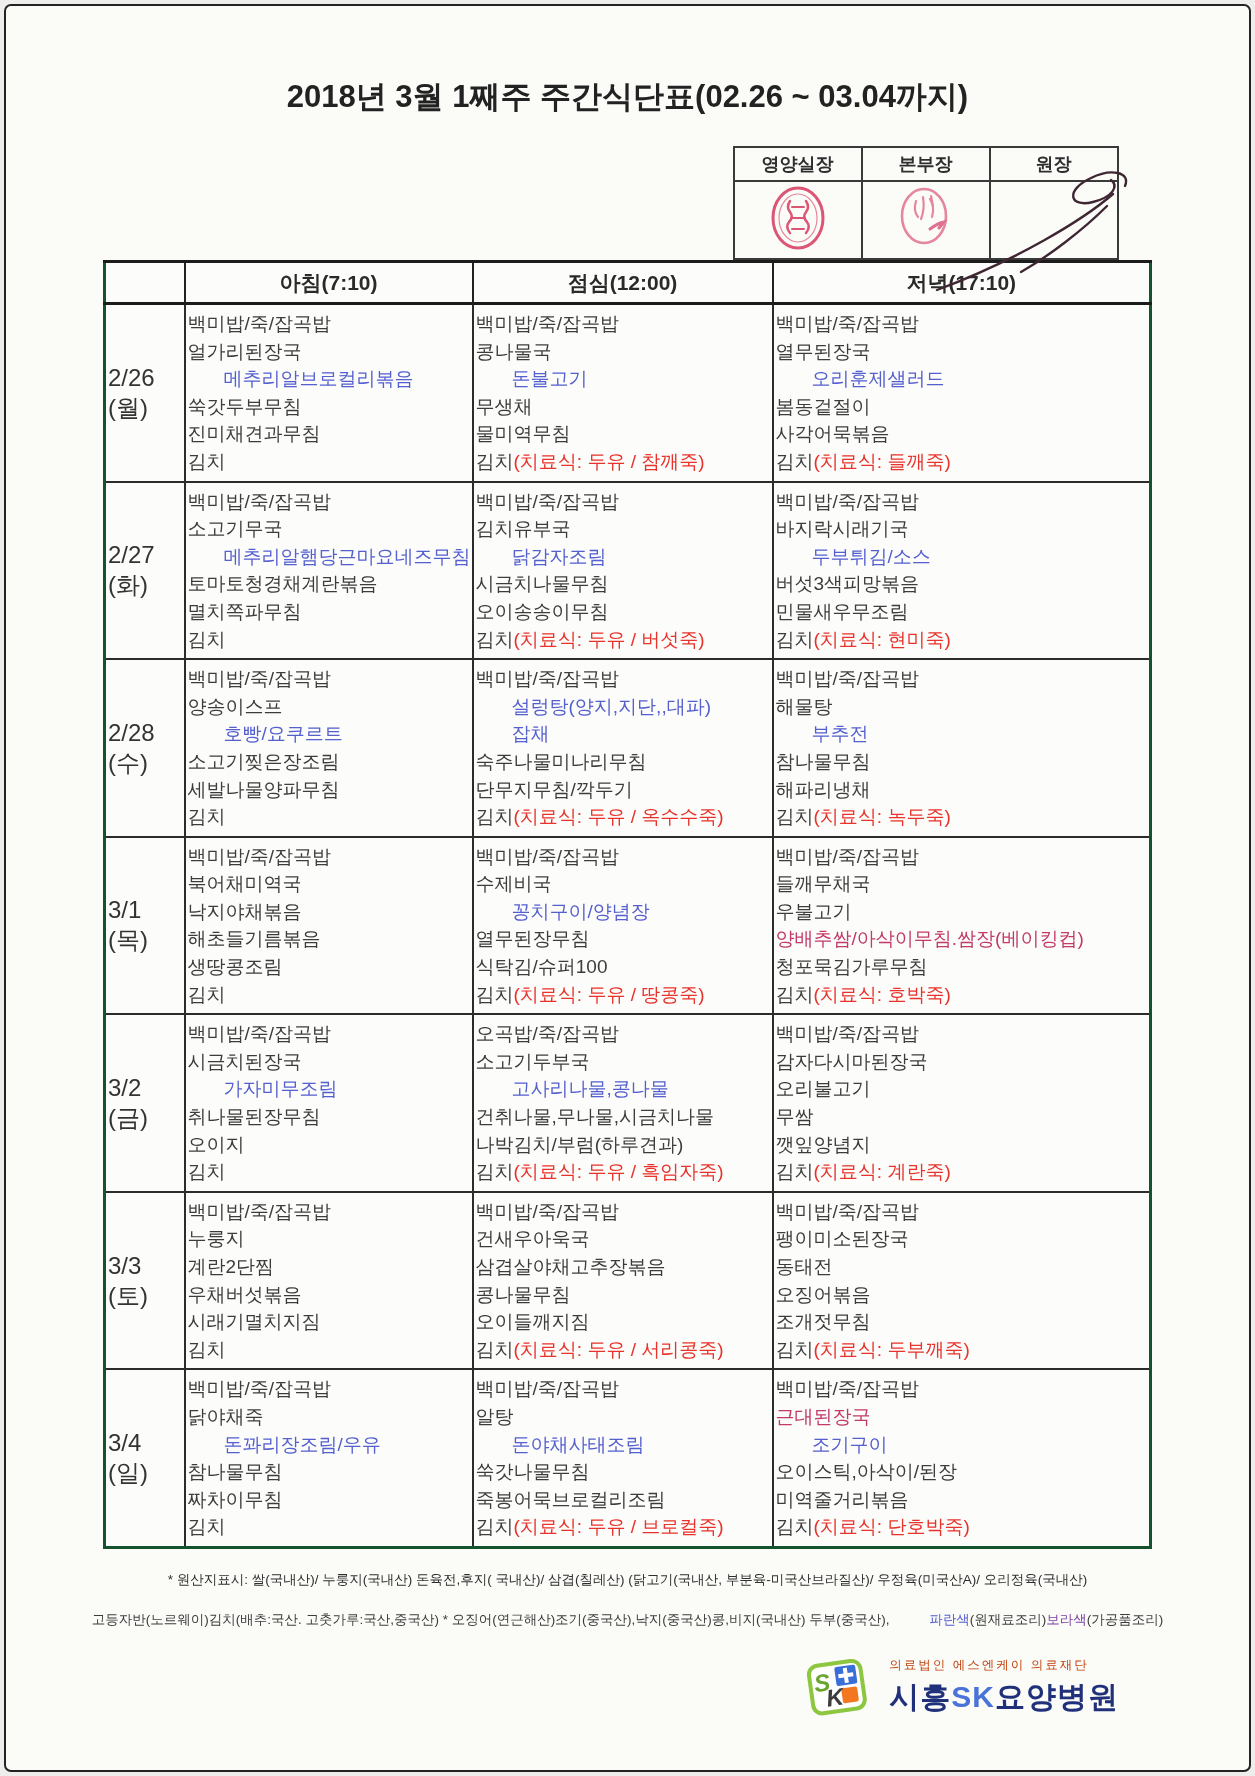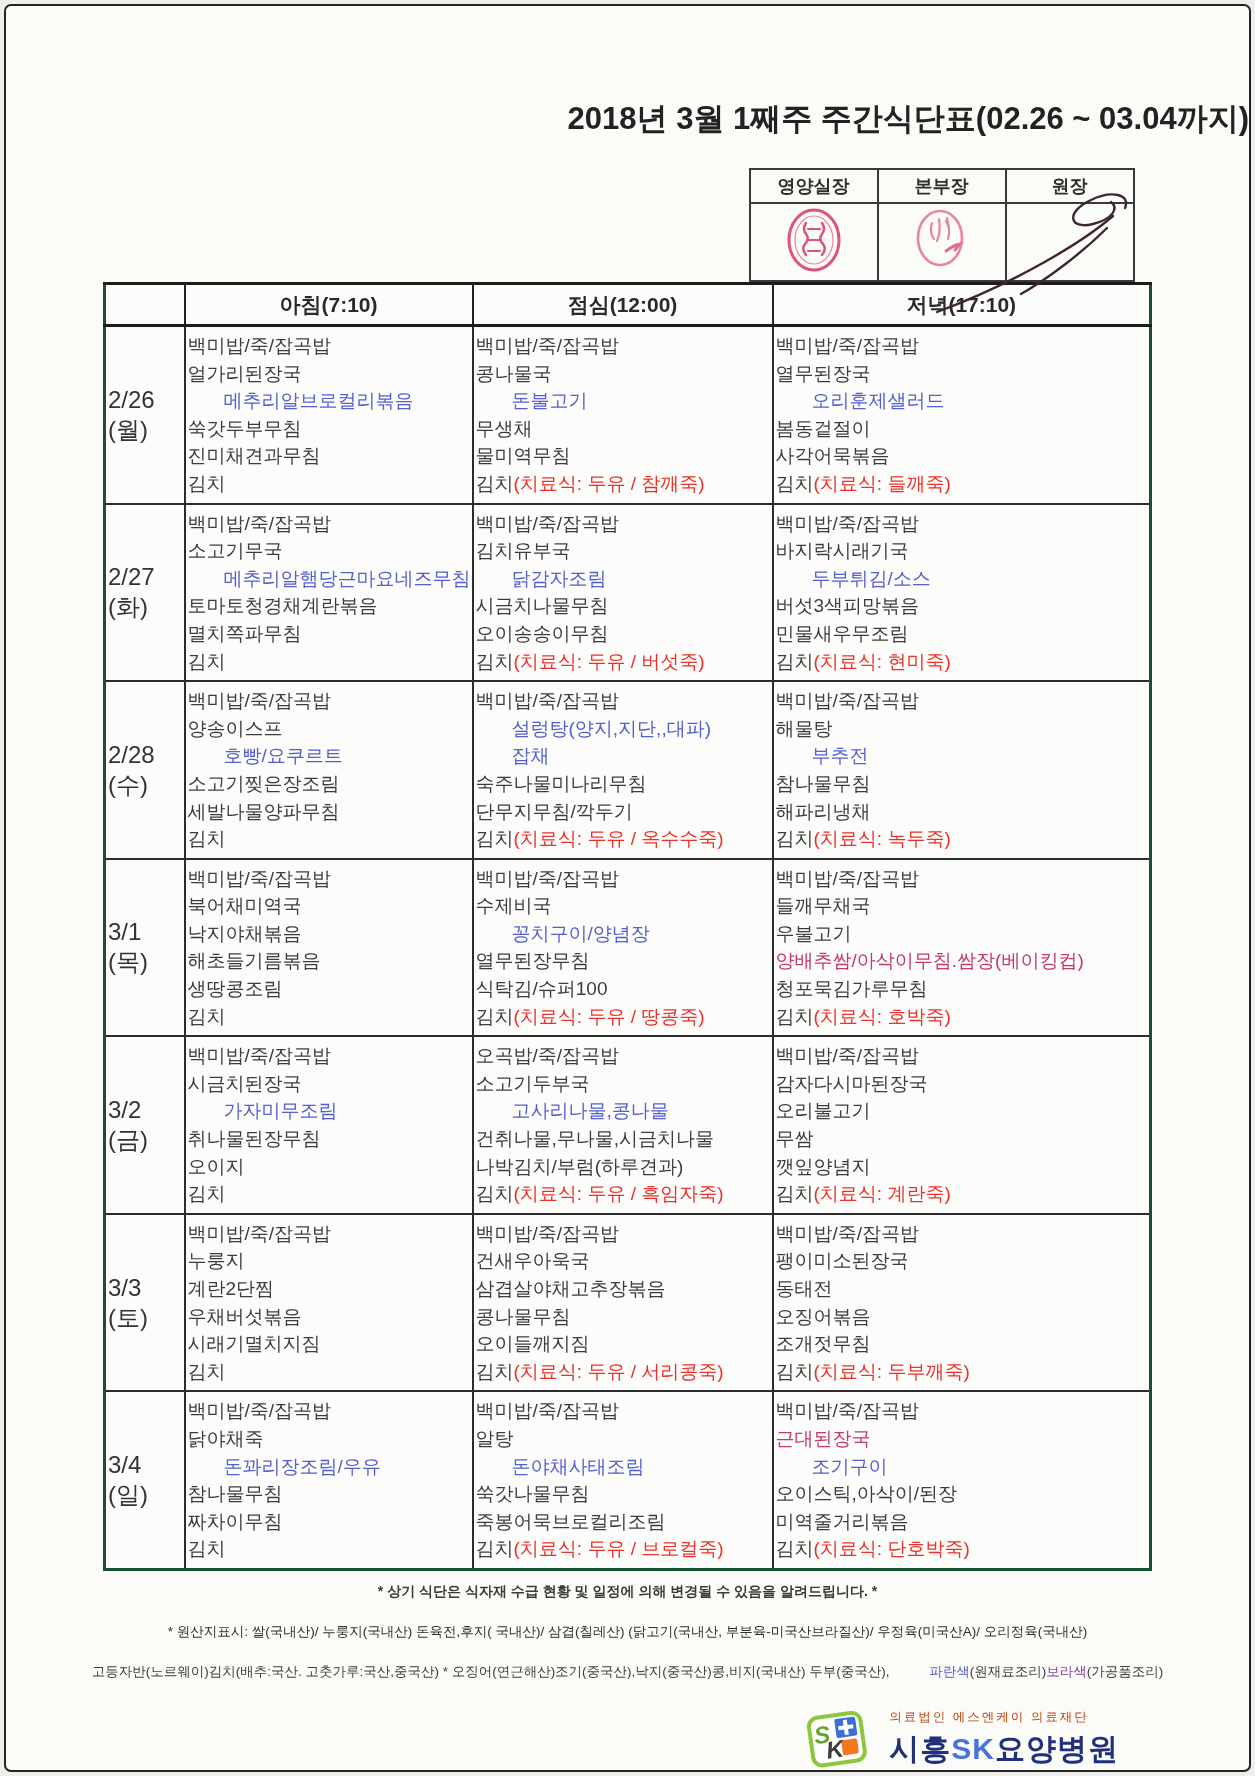--- a/index.html
+++ b/index.html
@@ -8,31 +8,31 @@
     width:1243px;height:1764px;
     margin:4px auto;
     background:#fbfbf8;
     border:2px solid #232323;
     border-radius:7px;
     overflow:hidden;
     font-family:"Liberation Sans","DejaVu Sans",sans-serif;
     color:#3c3c3c;
   }
   .title{
-    margin-top:92px;
-    text-align:right;
+    margin-top:70px;
+    text-align:center;
     font-size:31px;
     font-weight:bold;
     letter-spacing:0px;
     color:#222;
   }
   
   .approval-wrap{position:relative;width:1046px;margin:28px auto 0 auto;height:110px;}
   .approval{
-    position:absolute;right:16px;top:0;
+    position:absolute;right:32px;top:0;
     border-collapse:collapse;table-layout:fixed;width:372px;text-align:center;
   }
   .approval th,.approval td{border:2px solid #3a3a3a;}
   .approval th{height:30px;font-size:18px;font-weight:600;color:#2e2e2e;}
   .approval td{height:72px;text-align:center;vertical-align:middle;}
   
   .menu-table{
     border-collapse:collapse;table-layout:fixed;
     width:1046px;margin:4px auto 0 auto;
     background:#fcfcfa;
@@ -339,21 +339,20 @@
             <div class="line"><span class="c-m">근대된장국</span></div>
             <div class="line"><span class="c-b">조기구이</span></div>
             <div class="line"><span class="c-k">오이스틱,아삭이/된장</span></div>
             <div class="line"><span class="c-k">미역줄거리볶음</span></div>
             <div class="line"><span class="c-k">김치</span><span class="c-r">(치료식: 단호박죽)</span></div>
           </td>
         </tr>
       </tbody>
   </table>
 
-  <div class="note">* 상기 식단은 식자재 수급 현황 및 일정에 의해 변경될 수 있음을 알려드립니다. *</div>
   <div class="origin">* 원산지표시: 쌀(국내산)/ 누룽지(국내산) 돈육전,후지( 국내산)/ 삼겹(칠레산) (닭고기(국내산, 부분육-미국산브라질산)/ 우정육(미국산A)/ 오리정육(국내산)</div>
   <div class="origin"><span class="c-k">고등자반(노르웨이)김치(배추:국산. 고춧가루:국산,중국산) * 오징어(연근해산)조기(중국산),낙지(중국산)콩,비지(국내산) 두부(중국산), </span><span class="c-b">파란색</span><span class="c-k">(원재료조리)</span><span class="c-p">보라색</span><span class="c-k">(가공품조리)</span></div>
 
   <div class="logo-row">
     <svg width="74" height="66" viewBox="0 0 74 66">
       <g transform="rotate(-8 37 33)">
         <rect x="10" y="8" width="52" height="48" rx="9" fill="#ffffff" stroke="#8dc63f" stroke-width="4"></rect>
         <rect x="36" y="12" width="21" height="19" rx="2" fill="#3a6fd8"></rect>
         <rect x="44.5" y="14" width="4" height="15" fill="#ffffff"></rect>
         <rect x="39" y="19.5" width="15" height="4" fill="#ffffff"></rect>

